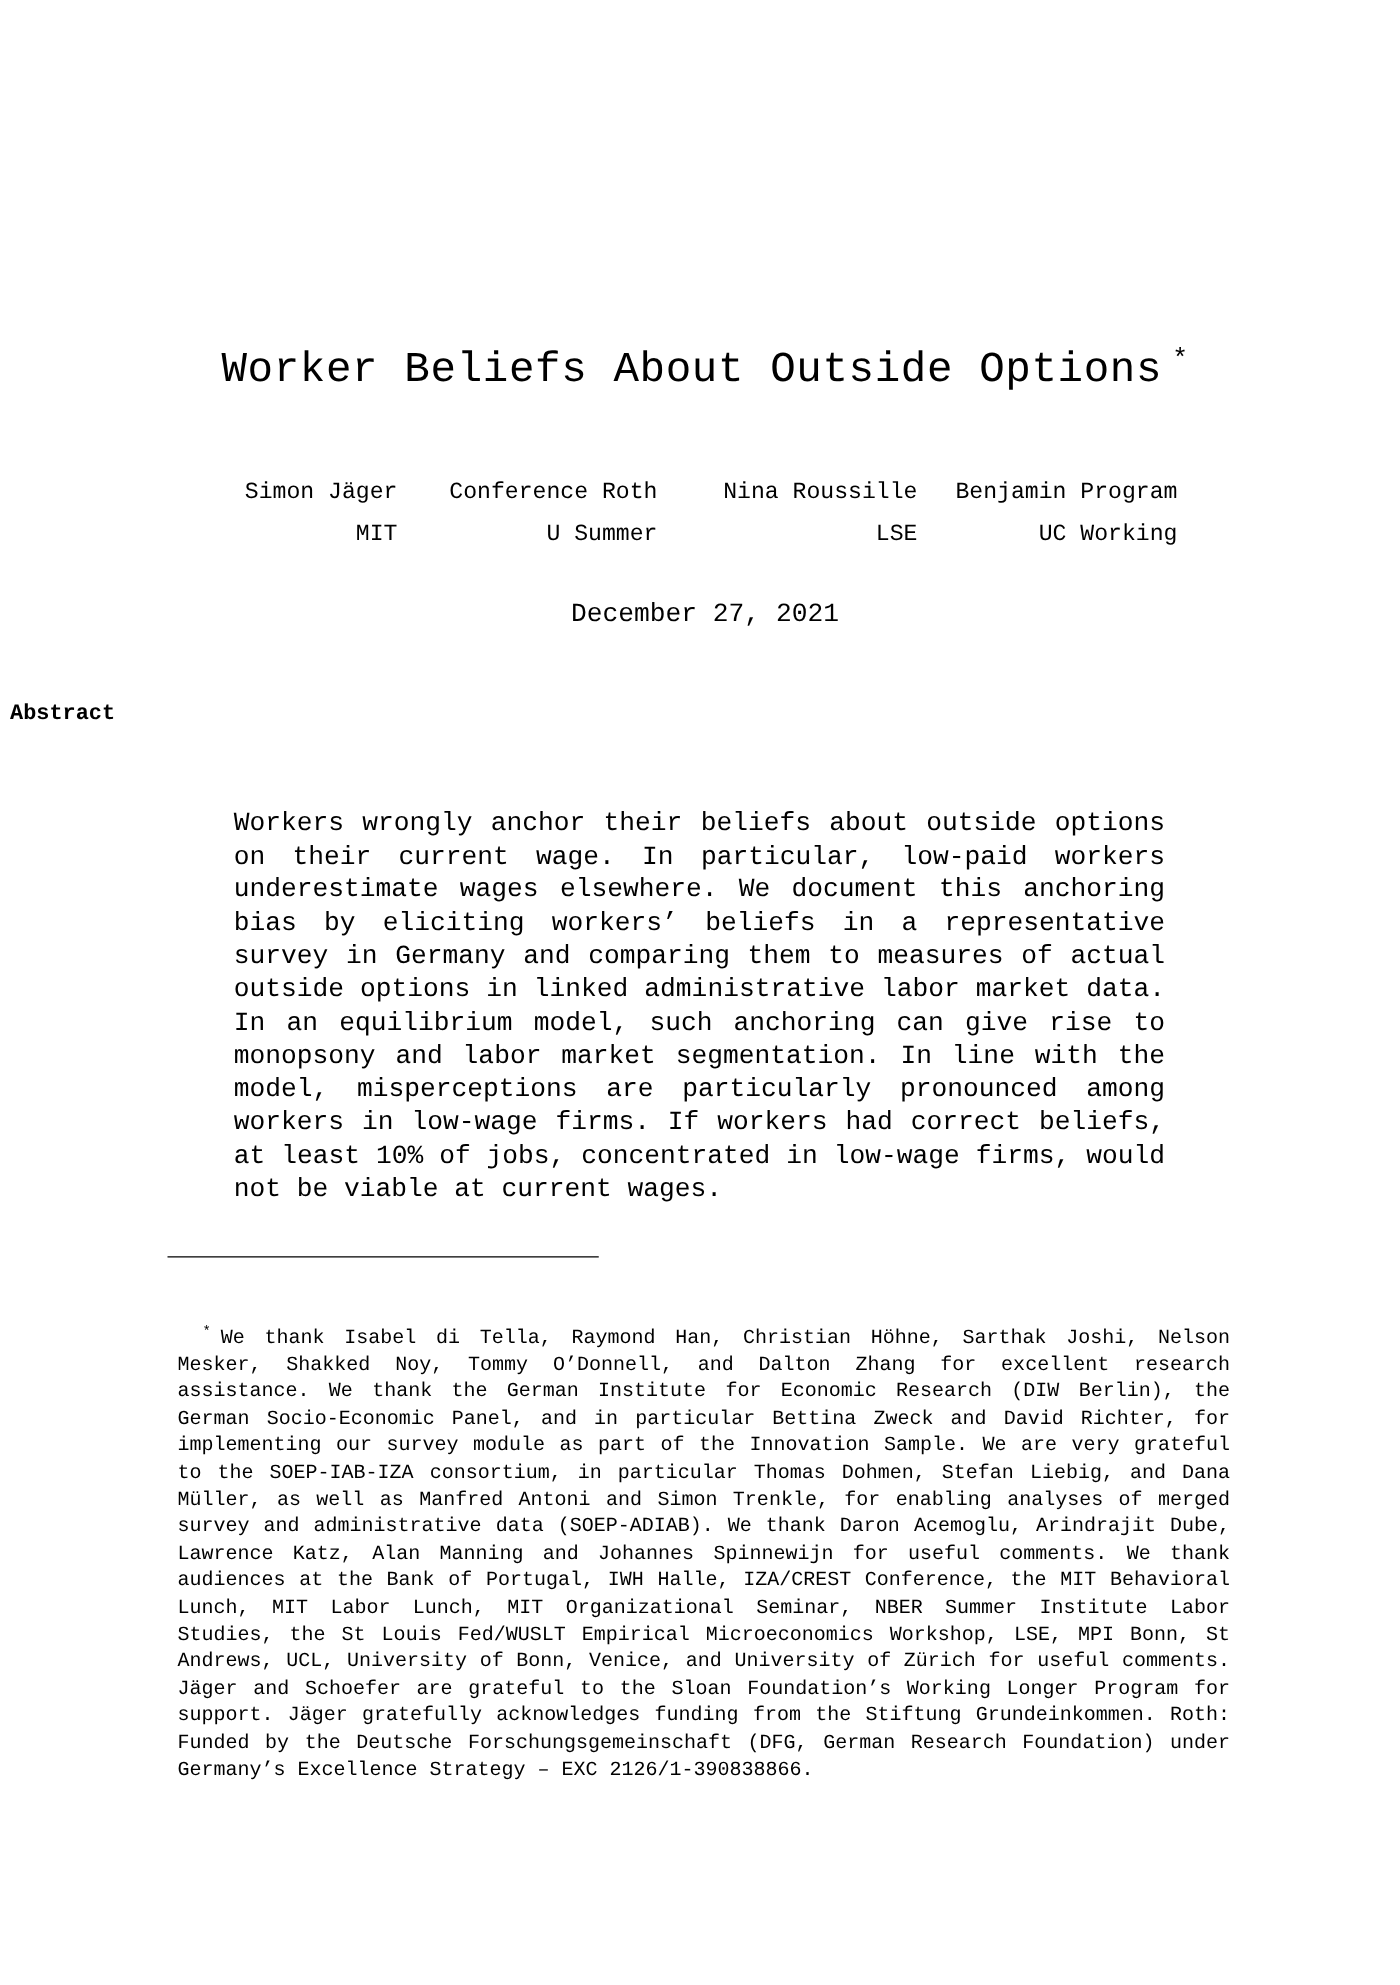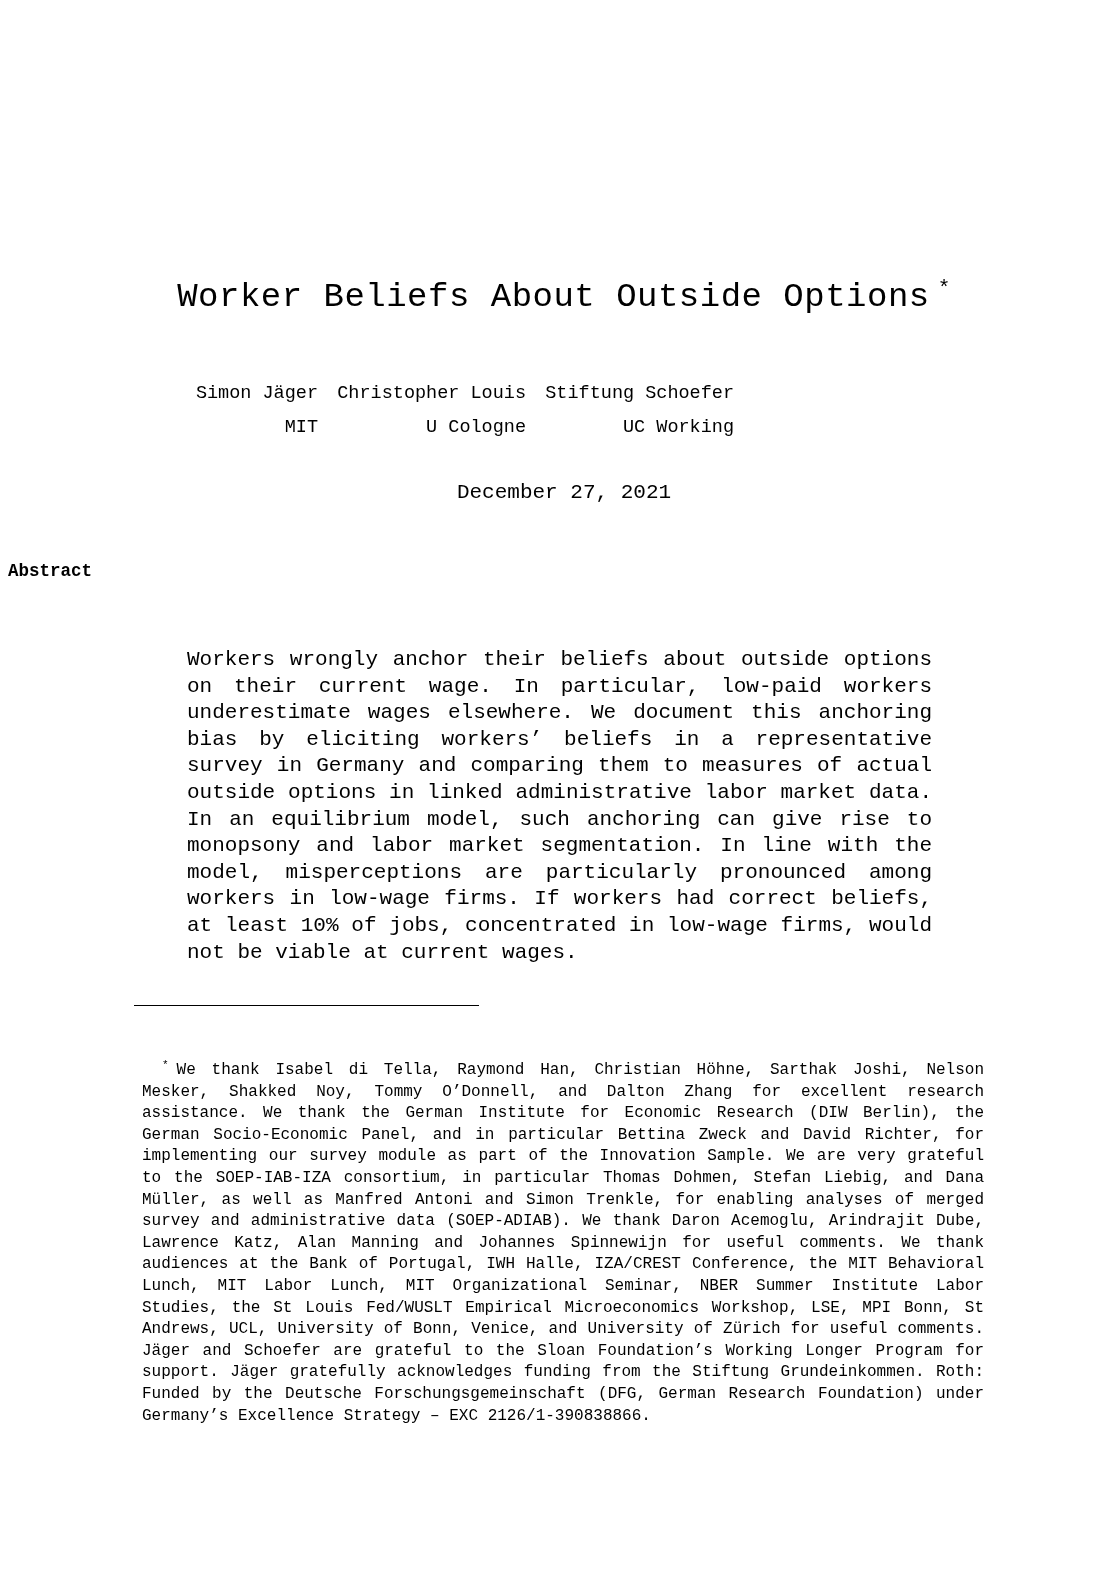--- a/index.html
+++ b/index.html
@@ -104,25 +104,29 @@
 <div class="page">
 
   <h1 class="paper-title"><span>Worker Beliefs About Outside Options</span><sup>*</sup></h1>
 
   <div class="authors-row">
     <div class="author-block">
       <div>Simon Jäger</div>
       <div>MIT</div>
     </div>
     <div class="author-block">
-      <div>Christopher Louis</div>
-      <div>U Cologne</div>
+      <div>Conference Roth</div>
+      <div>U Summer</div>
     </div>
     <div class="author-block">
-      <div>Stiftung Schoefer</div>
+      <div>Nina Roussille</div>
+      <div>LSE</div>
+    </div>
+    <div class="author-block">
+      <div>Benjamin Program</div>
       <div>UC Working</div>
     </div>
   </div>
 
   <div class="date-line">December 27, 2021</div>
 
   <div class="abstract-heading">Abstract</div>
 
   <p class="abstract-text">Workers wrongly anchor their beliefs about outside options on their current wage. In particular, low-paid workers underestimate wages elsewhere. We document this anchoring bias by eliciting workers’ beliefs in a representative survey in Germany and comparing them to measures of actual outside options in linked administrative labor market data. In an equilibrium model, such anchoring can give rise to monopsony and labor market segmentation. In line with the model, misperceptions are particularly pronounced among workers in low-wage firms. If workers had correct beliefs, at least 10% of jobs, concentrated in low-wage firms, would not be viable at current wages.</p>
 

